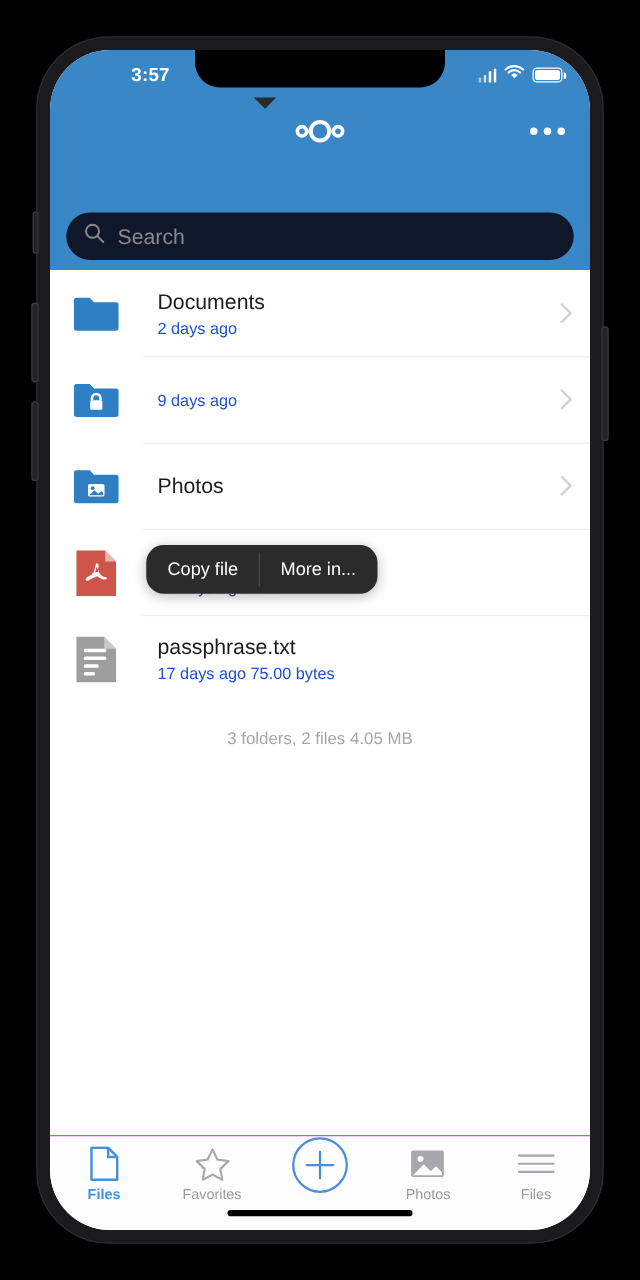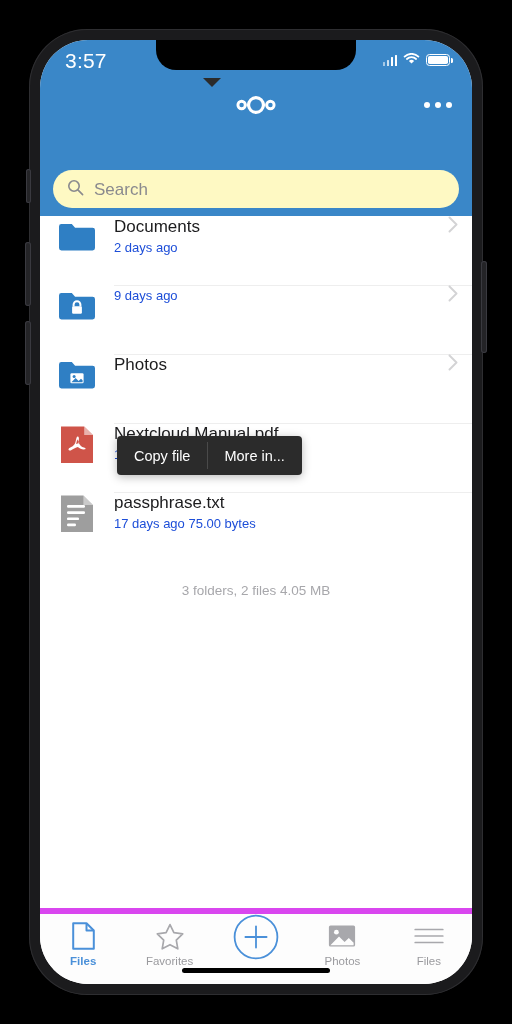--- a/index.html
+++ b/index.html
@@ -63,23 +63,24 @@
     position: absolute;
     top: 0; left: 0; right: 0;
     height: 34px;
     display: flex;
     align-items: center;
     justify-content: space-between;
     padding: 6px 22px 0 25px;
     color: #fff;
   }
   #status-time {
-    font-size: 21px; font-weight: normal;
+    font-size: 15px; font-weight: bold;
     letter-spacing: 0.2px;
     line-height: 1;
+    margin-left: 40px;
   }
   #status-icons { display: flex; align-items: center; gap: 6px; }
   .sig-bars { display: flex; align-items: flex-end; gap: 1.5px; height: 11px; }
   .sig-bars i { width: 2.5px; background: #fff; border-radius: 0.5px; display: block; }
   .sig-bars i:nth-child(1) { height: 4px; opacity: .55; }
   .sig-bars i:nth-child(2) { height: 6px; opacity: .75; }
   .sig-bars i:nth-child(3) { height: 8.5px; }
   .sig-bars i:nth-child(4) { height: 11px; }
   .battery {
     width: 24px; height: 12px;
@@ -122,21 +123,21 @@
   }
 
   
   #search-wrap {
     position: absolute;
     left: 0; right: 0; bottom: 8px;
     padding: 0 13px;
   }
   #search-field {
     height: 38px;
-    background: #fef9c3;
+    background: #0f172a;
     border-radius: 19px;
     display: flex;
     align-items: center;
     padding: 6px 14px;
     gap: 10px;
   }
   #search-field .ph {
     color: #8a8a8e;
     font-size: 17px;
     line-height: 1;
@@ -145,24 +146,25 @@
   
   #file-list {
     position: absolute;
     top: 176px; left: 0; right: 0; bottom: 76px;
     background: #fff;
     overflow: hidden;
   }
   .row {
     position: relative;
     display: flex;
-    align-items: flex-start;
+    align-items: center;
     height: 69px;
     padding: 0 14px 0 16px;
     cursor: pointer;
+    gap: 12px;
   }
   .row + .row::before {
     content: "";
     position: absolute;
     left: 74px; right: 0; top: 0;
     height: 1px; background: #eeeeee;
   }
   .row-icon {
     width: 42px; height: 42px;
     flex: 0 0 42px;
@@ -192,21 +194,21 @@
     font-size: 13.5px;
     padding: 22px 16px 0;
   }
 
   
   #context-menu {
     position: absolute;
     left: 77px; top: 396px;
     height: 39px;
     background: #2b2b2b;
-    border-radius: 4px;
+    border-radius: 14px;
     display: flex;
     align-items: stretch;
     z-index: 30;
     box-shadow: 0 2px 10px rgba(0,0,0,.28);
   }
   #context-menu .cm-item {
     display: flex; align-items: center;
     padding: 0 17px;
     color: #fff;
     font-size: 14.5px;
@@ -229,21 +231,21 @@
     border-top: 9px solid #2b2b2b;
     z-index: 30;
   }
 
   
   #tab-bar {
     position: absolute;
     left: 0; right: 0; bottom: 0;
     height: 76px;
     background: #fdfdfd;
-    border-top: 6px solid #d946ef;
+    border-top: 1px solid #d946ef;
     display: flex;
     align-items: flex-start;
     padding-top: 8px;
     z-index: 20;
   }
   .tab {
     flex: 1 1 0;
     display: flex;
     flex-direction: column;
     align-items: center;

